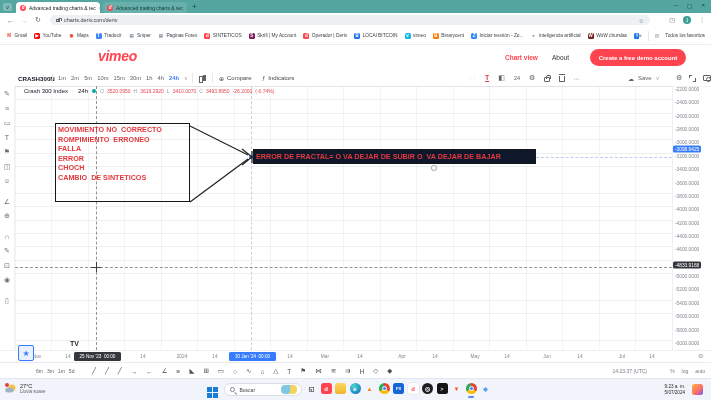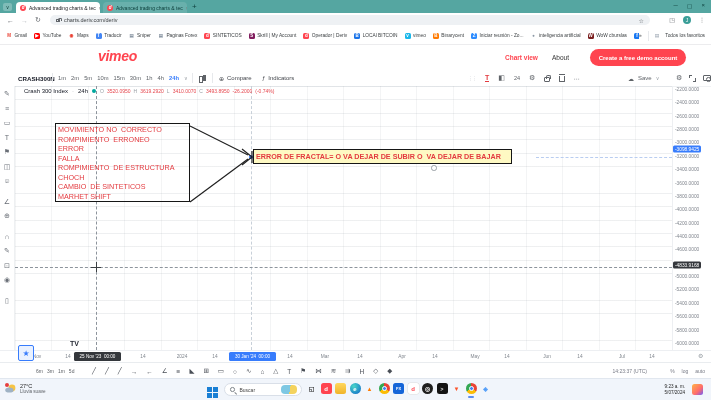--- a/index.html
+++ b/index.html
@@ -71,22 +71,22 @@
   .xhair-v{position:absolute;left:96px;top:86px;height:264px;width:0;border-left:1px dashed #8d949c}
   .xhair-h{position:absolute;left:15px;top:267px;width:657px;height:0;border-top:1px dashed #8d949c}
   .spot-v{position:absolute;left:251px;top:86px;height:264px;width:0;border-left:1px dashed #c8d0d9}
   .spot-h{position:absolute;left:536px;top:157px;width:136px;height:0;border-top:1px dashed #b9cdf0}
   .xplus-v{position:absolute;left:95.5px;top:262px;width:1px;height:10px;background:#3c4043}
   .xplus-h{position:absolute;left:91px;top:266.5px;width:10px;height:1px;background:#3c4043}
   .spotdot{position:absolute;left:249px;top:155px;width:4px;height:4px;border-radius:50%;background:#377cfc}
   .arrowsvg{position:absolute;left:15px;top:86px}
   .anbox1{position:absolute;left:55px;top:123px;width:135px;height:79px;border:1.5px solid #161616;
     box-sizing:border-box;padding:1px 0 0 2px;z-index:4}
-  .anbox1 div{font-size:7.2px;line-height:9.5px;font-weight:normal;white-space:pre}
-  .anbox2{position:absolute;left:253px;top:148.5px;width:259px;height:15px;border:1.5px solid #161616;background:#fef9c3;
+  .anbox1 div{font-size:7.2px;line-height:9.5px;font-weight:bold;white-space:pre}
+  .anbox2{position:absolute;left:253px;top:148.5px;width:283px;height:15px;border:1.5px solid #161616;background:#0f172a;
     box-sizing:border-box;display:flex;align-items:center;padding-left:2px;z-index:4}
   .anbox2 span{font-size:7.2px;font-weight:bold;white-space:pre}
   .handle{position:absolute;left:431px;top:165px;width:3.5px;height:3.5px;border:1px solid #9aa0a6;border-radius:50%;background:#fff;z-index:4}
 
   
   .paxis{position:absolute;left:672px;top:0;width:39px;height:400px}
   .paxis-line{position:absolute;left:672px;top:86px;height:264px;width:0;border-left:1px solid #edeff2}
   .ptick{position:absolute;left:3px;transform:translateY(-50%);font-size:4.8px;color:#80868e;white-space:nowrap}
   .plabel{position:absolute;left:1px;transform:translateY(-50%);font-size:4.8px;color:#fff;padding:1px 2px;border-radius:1.5px;white-space:nowrap}
   .plabel.blue{background:#377cfc}.plabel.dark{background:#34373c}
@@ -382,31 +382,29 @@
     <polyline points="227,63 237,71 227,79" fill="none" stroke="#202020" stroke-width="1.2"></polyline>
     <line x1="237" y1="65" x2="237" y2="77" stroke="#202020" stroke-width="1.2"></line>
   </svg>
 
   <div class="anbox1">
 
       <div style="color: rgb(227, 58, 63);">MOVIMIENTO NO  CORRECTO</div>
 
       <div style="color: rgb(227, 58, 63);">ROMPIMIENTO  ERRONEO</div>
 
+      <div style="color: rgb(227, 58, 63);">FALLA</div>
+
       <div style="color: rgb(227, 58, 63);">ERROR</div>
 
-      <div style="color: rgb(227, 58, 63);">FALLA</div>
-
-      <div style="color: rgb(227, 58, 63);">ROMPIMIENTO  DE ESTRUCTURA</div>
 
       <div style="color: rgb(227, 58, 63);">CHOCH</div>
 
       <div style="color: rgb(227, 58, 63);">CAMBIO  DE SINTETICOS</div>
 
-      <div style="color: rgb(227, 58, 63);">MARHET SHIFT</div>
     </div>
   <div class="anbox2">
     <span style="color: rgb(227, 58, 63);">ERROR DE FRACTAL= O VA DEJAR DE SUBIR O  VA DEJAR DE BAJAR</span>
   </div>
   <div class="handle"></div>
 
   <div class="paxis-line"></div>
   <div class="paxis">
 
       <div class="ptick" style="top: 89px;">-2200.0000</div>

